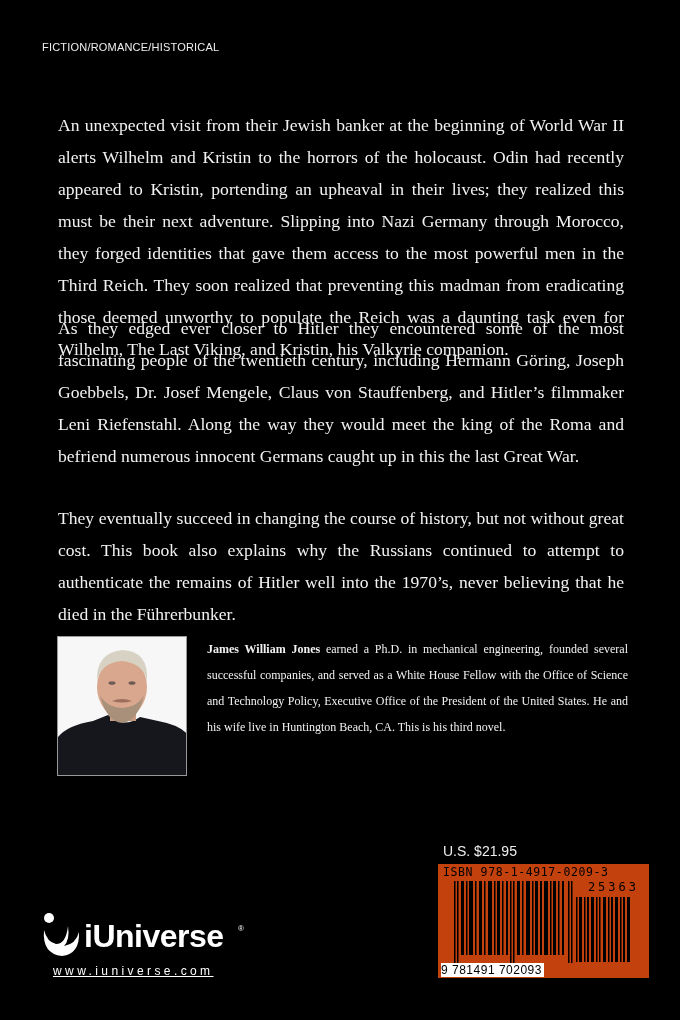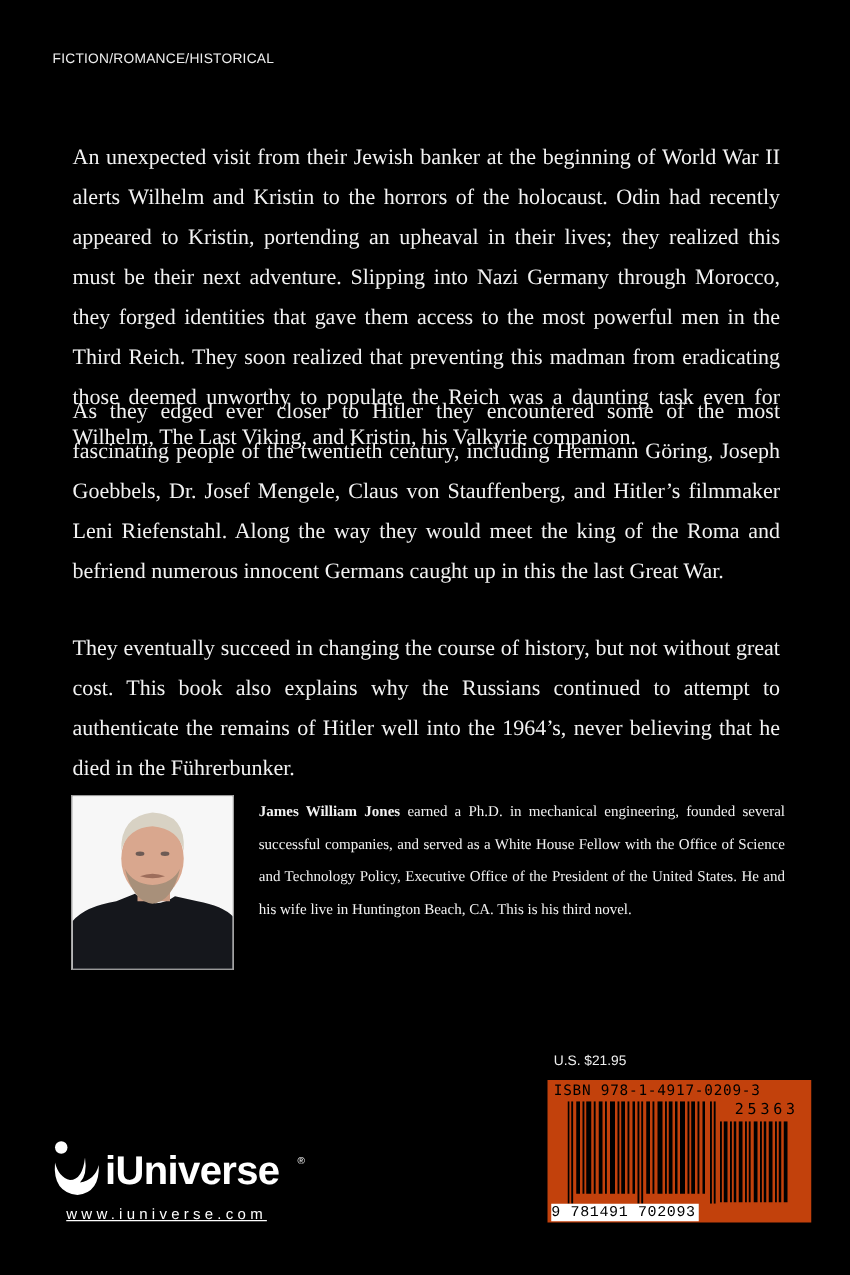--- a/index.html
+++ b/index.html
@@ -25,40 +25,40 @@
       position: absolute; left: 57px; top: 636px; width: 130px; height: 140px;
       background: #fff; border: 1px solid #999; box-sizing: border-box; overflow: hidden;
     }
     .bio {
       position: absolute; left: 203px; top: 632px; width: 421px;
       font-size: 12px; line-height: 26px; text-align: justify; color: #f2f2f2; margin: 4px;
     }
     .bio b { font-weight: bold; }
     .price {
       position: absolute; left: 443px; top: 843px;
-      font-family: "Liberation Sans", "DejaVu Sans", sans-serif; font-size: 11px; color: #eee;
+      font-family: "Liberation Sans", "DejaVu Sans", sans-serif; font-size: 14px; color: #eee;
     }
     .barcode-box {
       position: absolute; left: 438px; top: 864px; width: 211px; height: 114px; background: #c2410c;
     }
     .isbn-text {
       position: absolute; left: 5px; top: 1px;
       font-family: "DejaVu Sans Mono", "Liberation Mono", monospace; font-size: 11.5px;
       color: #000; letter-spacing: 0.6px; white-space: nowrap;
     }
     .addon-num {
       position: absolute; right: 10px; top: 16px;
       font-family: "DejaVu Sans Mono", "Liberation Mono", monospace; font-size: 12px;
       color: #000; letter-spacing: 3px;
     }
     .bars-main { position: absolute; left: 16px; top: 17px; width: 120px; height: 82px; }
     .bars-addon { position: absolute; left: 138px; top: 33px; width: 56px; height: 65px; }
     .ean-num {
       position: absolute; left: 3px; bottom: 1px;
-      font-family: Liberation Mono, monospace; font-size: 12px;
+      font-family: Liberation Sans, sans-serif; font-size: 12px;
       color: #000; letter-spacing: 0.5px; white-space: nowrap; background: #fff; padding-right: 2px;
     }
     .logo { position: absolute; left: 40px; top: 910px; width: 220px; height: 75px; }
     .logo-wordmark {
       position: absolute; left: 44px; top: 8px;
       font-family: "Liberation Sans", "DejaVu Sans", sans-serif; font-weight: bold;
       font-size: 32px; color: #fff; letter-spacing: -0.5px; text-align: center;
     }
     .logo-reg {
       position: absolute; left: 198px; top: 14px; font-family: "Liberation Sans", sans-serif;
@@ -70,21 +70,21 @@
       letter-spacing: 3.4px; color: #fff; text-decoration: underline;
     }
   </style>
 </head>
 <body>
 
 <div class="genre">FICTION/ROMANCE/HISTORICAL</div>
 
 <p id="p1" class="para">An unexpected visit from their Jewish banker at the beginning of World War II alerts Wilhelm and Kristin to the horrors of the holocaust. Odin had recently appeared to Kristin, portending an upheaval in their lives; they realized this must be their next adventure. Slipping into Nazi Germany through Morocco, they forged identities that gave them access to the most powerful men in the Third Reich. They soon realized that preventing this madman from eradicating those deemed unworthy to populate the Reich was a daunting task even for Wilhelm, The Last Viking, and Kristin, his Valkyrie companion.</p>
 <p id="p2" class="para">As they edged ever closer to Hitler they encountered some of the most fascinating people of the twentieth century, including Hermann Göring, Joseph Goebbels, Dr. Josef Mengele, Claus von Stauffenberg, and Hitler’s filmmaker Leni Riefenstahl. Along the way they would meet the king of the Roma and befriend numerous innocent Germans caught up in this the last Great War.</p>
-<p id="p3" class="para">They eventually succeed in changing the course of history, but not without great cost. This book also explains why the Russians continued to attempt to authenticate the remains of Hitler well into the 1964’s, never believing that he died in the Führerbunker.</p>
+<p id="p3" class="para">They eventually succeed in changing the course of history, but not without great cost. This book also explains why the Russians continued to attempt to authenticate the remains of Hitler well into the 1970’s, never believing that he died in the Führerbunker.</p>
 
 <div class="photo">
   <svg width="130" height="140" viewBox="0 0 130 140">
     <rect width="130" height="140" fill="#f7f7f7"></rect>
     <path d="M0 140 L0 100 Q10 88 35 84 L50 78 Q65 92 82 80 L100 84 Q122 88 130 98 L130 140 Z" fill="#15171c"></path>
     <rect x="52" y="66" width="26" height="18" fill="#c99b83"></rect>
     <ellipse cx="64" cy="50" rx="25" ry="31" fill="#d9a78e"></ellipse>
     <path d="M39 44 Q38 16 64 13 Q91 14 89 44 Q85 26 64 24 Q44 25 39 44 Z" fill="#d8d2c4"></path>
     <path d="M42 58 Q48 84 64 86 Q80 84 86 58 Q80 70 64 71 Q48 70 42 58 Z" fill="#a8907a"></path>
     <path d="M54 64 Q64 60 74 64 Q64 67 54 64 Z" fill="#9d6d5b"></path>

